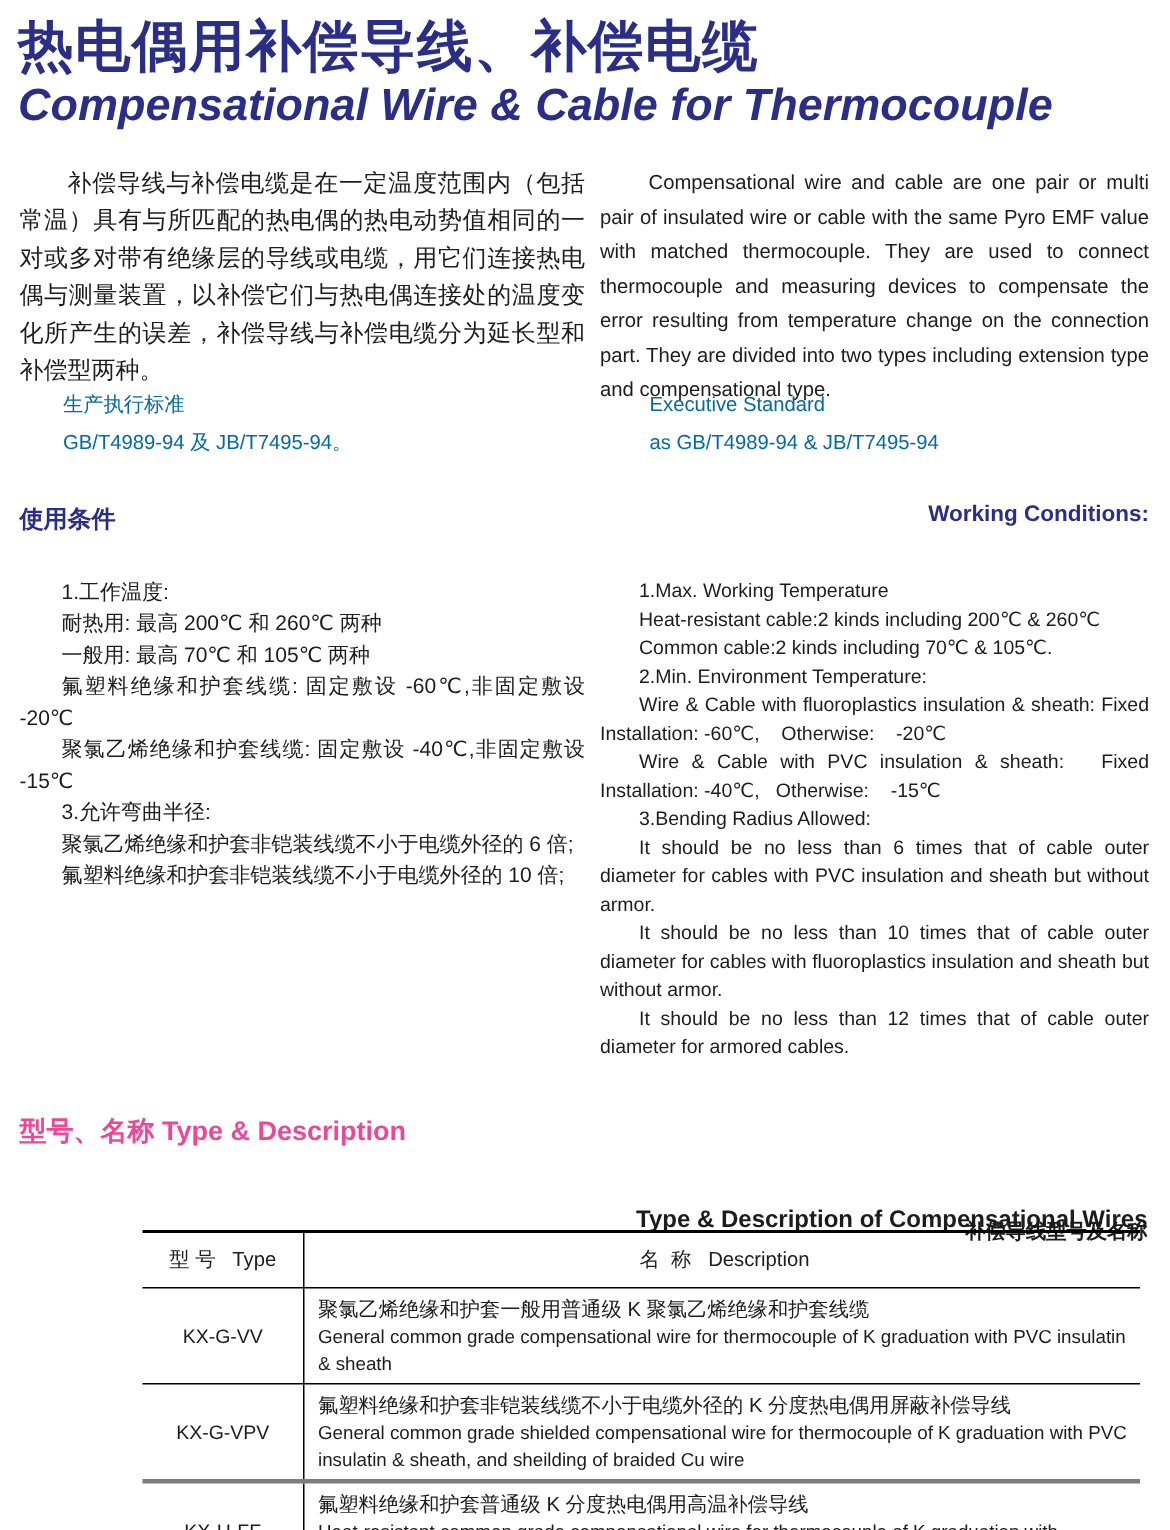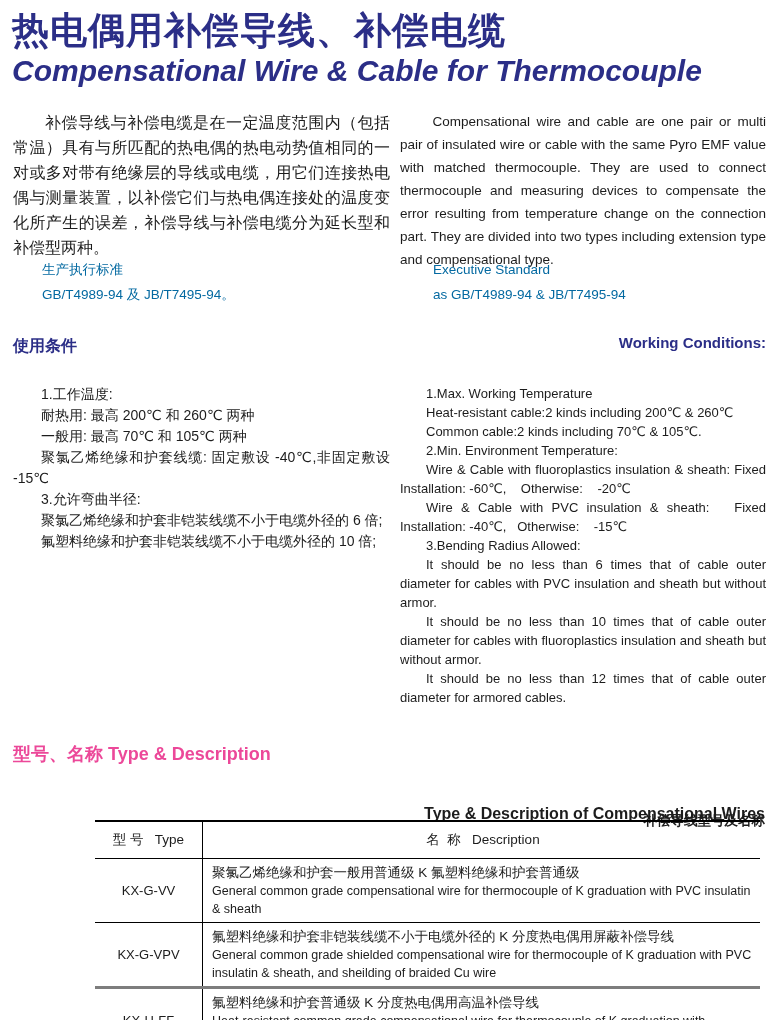--- a/index.html
+++ b/index.html
@@ -80,20 +80,21 @@
   <div>as GB/T4989-94 &amp; JB/T7495-94</div>
 </div>
 
 <h3 class="abs wc-zh">使用条件</h3>
 <h3 class="abs wc-en">Working Conditions:</h3>
 
 <div class="abs cond-zh-col">
   <p>1.工作温度:</p>
   <p>耐热用: 最高 200℃ 和 260℃ 两种</p>
   <p>一般用: 最高 70℃ 和 105℃ 两种</p>
+  <p>氟塑料绝缘和护套线缆: 固定敷设 -60℃,非固定敷设 -20℃</p>
   <p>聚氯乙烯绝缘和护套线缆: 固定敷设 -40℃,非固定敷设 -15℃</p>
   <p>3.允许弯曲半径:</p>
   <p>聚氯乙烯绝缘和护套非铠装线缆不小于电缆外径的 6 倍;</p>
   <p>氟塑料绝缘和护套非铠装线缆不小于电缆外径的 10 倍;</p>
 </div>
 
 <div class="abs cond-en-col">
   <p>1.Max. Working Temperature</p>
   <p>Heat-resistant cable:2 kinds including 200℃ &amp; 260℃</p>
   <p>Common cable:2 kinds including 70℃ &amp; 105℃.</p>
@@ -111,21 +112,21 @@
 <div class="abs tbl-cap-en">Type &amp; Description of Compensational Wires</div>
 
 <div class="abs type-table">
   <div class="t-row t-head">
     <div class="c-type">型 号&nbsp;&nbsp;&nbsp;Type</div>
     <div class="c-desc">名&nbsp;&nbsp;称&nbsp;&nbsp;&nbsp;Description</div>
   </div>
   <div class="t-row r1">
     <div class="c-type">KX-G-VV</div>
     <div class="c-desc">
-      <div class="desc-zh">聚氯乙烯绝缘和护套一般用普通级 K 氟塑料绝缘和护套普通级</div>
+      <div class="desc-zh">聚氯乙烯绝缘和护套一般用普通级 K 聚氯乙烯绝缘和护套线缆</div>
       <div class="desc-en">General common grade compensational wire for thermocouple of K graduation with PVC insulatin &amp; sheath</div>
     </div>
   </div>
   <div class="t-row r2">
     <div class="c-type">KX-G-VPV</div>
     <div class="c-desc">
       <div class="desc-zh">氟塑料绝缘和护套非铠装线缆不小于电缆外径的 K 分度热电偶用屏蔽补偿导线</div>
       <div class="desc-en">General common grade shielded compensational wire for thermocouple of K graduation with PVC insulatin &amp; sheath, and sheilding of braided Cu wire</div>
     </div>
   </div>

